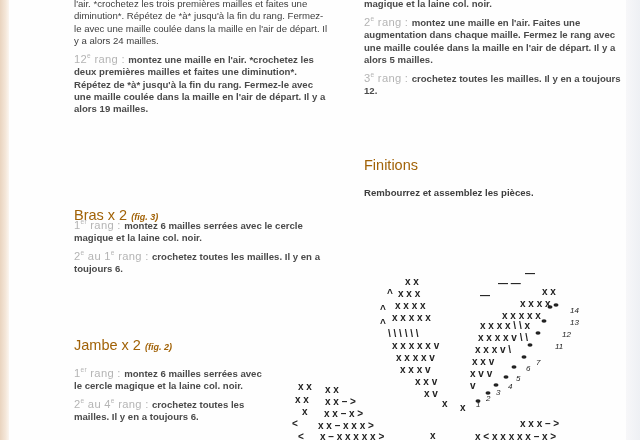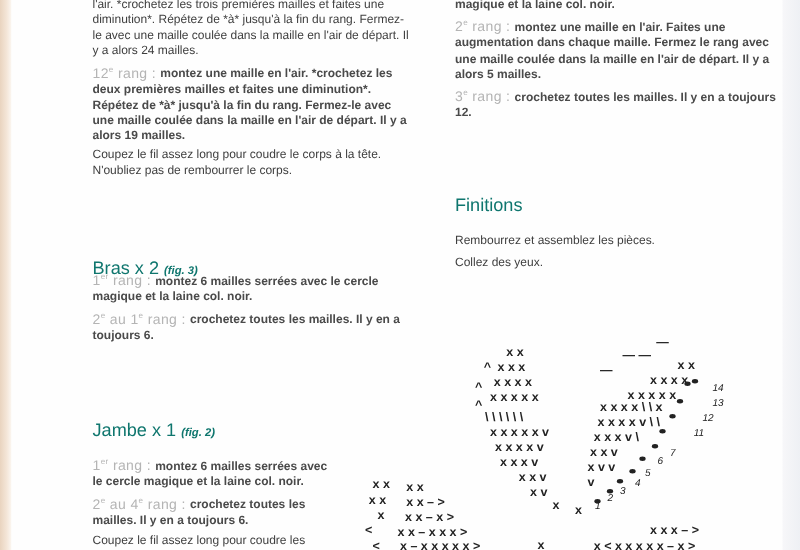--- a/index.html
+++ b/index.html
@@ -18,80 +18,77 @@
     background: linear-gradient(to right, #f7f7f9, #eef0f4);
   }
   .col { position: absolute; font-size: 9.6px; line-height: 12.3px; }
   .col-left { left: 74px; width: 255px; top: -2px; }
   .col-right { left: 364px; width: 258px; top: -2px; }
   p { margin: 0 0 3px 0; }
   .label { color: #b4b4b4; font-size: 11.2px; letter-spacing: 0.3px; }
   .label sup { font-size: 6.5px; }
   .strong { font-weight: bold; color: #4a4a4a; }
   h2 {
-    margin: 0; font-size: 14.5px; font-weight: normal; color: #0f766e;
+    margin: 0; font-size: 14.5px; font-weight: normal; color: #a16207;
     position: absolute;
   }
   h2 .fig { font-size: 9px; font-style: italic; font-weight: bold; }
   .diagram { position: absolute; left: 280px; top: 265px; width: 350px; height: 175px; }
   .diagram text { font-family: "Liberation Sans", sans-serif; fill: #222; }
 </style>
 </head>
 <body>
 
 <div class="edge-left"></div>
 <div class="edge-right"></div>
 
 <div class="col col-left">
   <p>l'air. *crochetez les trois premières mailles et faites une diminution*. Répétez de *à* jusqu'à la fin du rang. Fermez-le avec une maille coulée dans la maille en l'air de départ. Il y a alors 24 mailles.</p>
   <p>
     <span class="label"><span>12</span><sup>e</sup><span> rang : </span></span><span class="strong">montez une maille en l'air. *crochetez les deux premières mailles et faites une diminution*. Répétez de *à* jusqu'à la fin du rang. Fermez-le avec une maille coulée dans la maille en l'air de départ. Il y a alors 19 mailles.</span>
   </p>
-  <p>Coupez le fil assez long pour coudre le corps à la tête. N'oubliez pas de rembourrer le corps.</p>
 </div>
 
 <h2 style="left:74px; top:207px;">
   <span>Bras x 2</span> <span class="fig">(fig. 3)</span>
 </h2>
 <div class="col" style="left:74px; width:258px; top:216px;">
   <p>
     <span class="label"><span>1</span><sup>er</sup><span> rang : </span></span><span class="strong">montez 6 mailles serrées avec le cercle magique et la laine col. noir.</span>
   </p>
   <p>
     <span class="label"><span>2</span><sup>e</sup><span> au 1</span><sup>e</sup><span> rang : </span></span><span class="strong">crochetez toutes les mailles. Il y en a toujours 6.</span>
   </p>
 </div>
 
 <h2 style="left:74px; top:337px;">
-  <span>Jambe x 1</span> <span class="fig">(fig. 2)</span>
+  <span>Jambe x 2</span> <span class="fig">(fig. 2)</span>
 </h2>
 <div class="col" style="left:74px; width:190px; top:364px;">
   <p>
     <span class="label"><span>1</span><sup>er</sup><span> rang : </span></span><span class="strong">montez 6 mailles serrées avec le cercle magique et la laine col. noir.</span>
   </p>
   <p>
     <span class="label"><span>2</span><sup>e</sup><span> au 4</span><sup>e</sup><span> rang : </span></span><span class="strong">crochetez toutes les mailles. Il y en a toujours 6.</span>
   </p>
-  <p>Coupez le fil assez long pour coudre les</p>
 </div>
 
 <div class="col col-right">
   <p class="strong">magique et la laine col. noir.</p>
   <p>
     <span class="label"><span>2</span><sup>e</sup><span> rang : </span></span><span class="strong">montez une maille en l'air. Faites une augmentation dans chaque maille. Fermez le rang avec une maille coulée dans la maille en l'air de départ. Il y a alors 5 mailles.</span>
   </p>
   <p>
     <span class="label"><span>3</span><sup>e</sup><span> rang : </span></span><span class="strong">crochetez toutes les mailles. Il y en a toujours 12.</span>
   </p>
 </div>
 
 <h2 style="left:364px; top:157px;">Finitions</h2>
-<div class="col" style="left:364px; width:270px; top:184px; line-height:17.5px;">
+<div class="col" style="left:364px; width:270px; top:184px; line-height:17.5px;font-weight:bold;">
   <div>Rembourrez et assemblez les pièces.</div>
-  <div>Collez des yeux.</div>
 </div>
 
 <svg class="diagram" viewBox="0 0 350 175">
   <g font-size="10" font-weight="bold">
 
     <text x="125" y="20">x x</text>
     <text x="107" y="32">^</text>
       <text x="118" y="32">x x x</text>
     <text x="100" y="48">^</text>
       <text x="115" y="44">x x x x</text>

